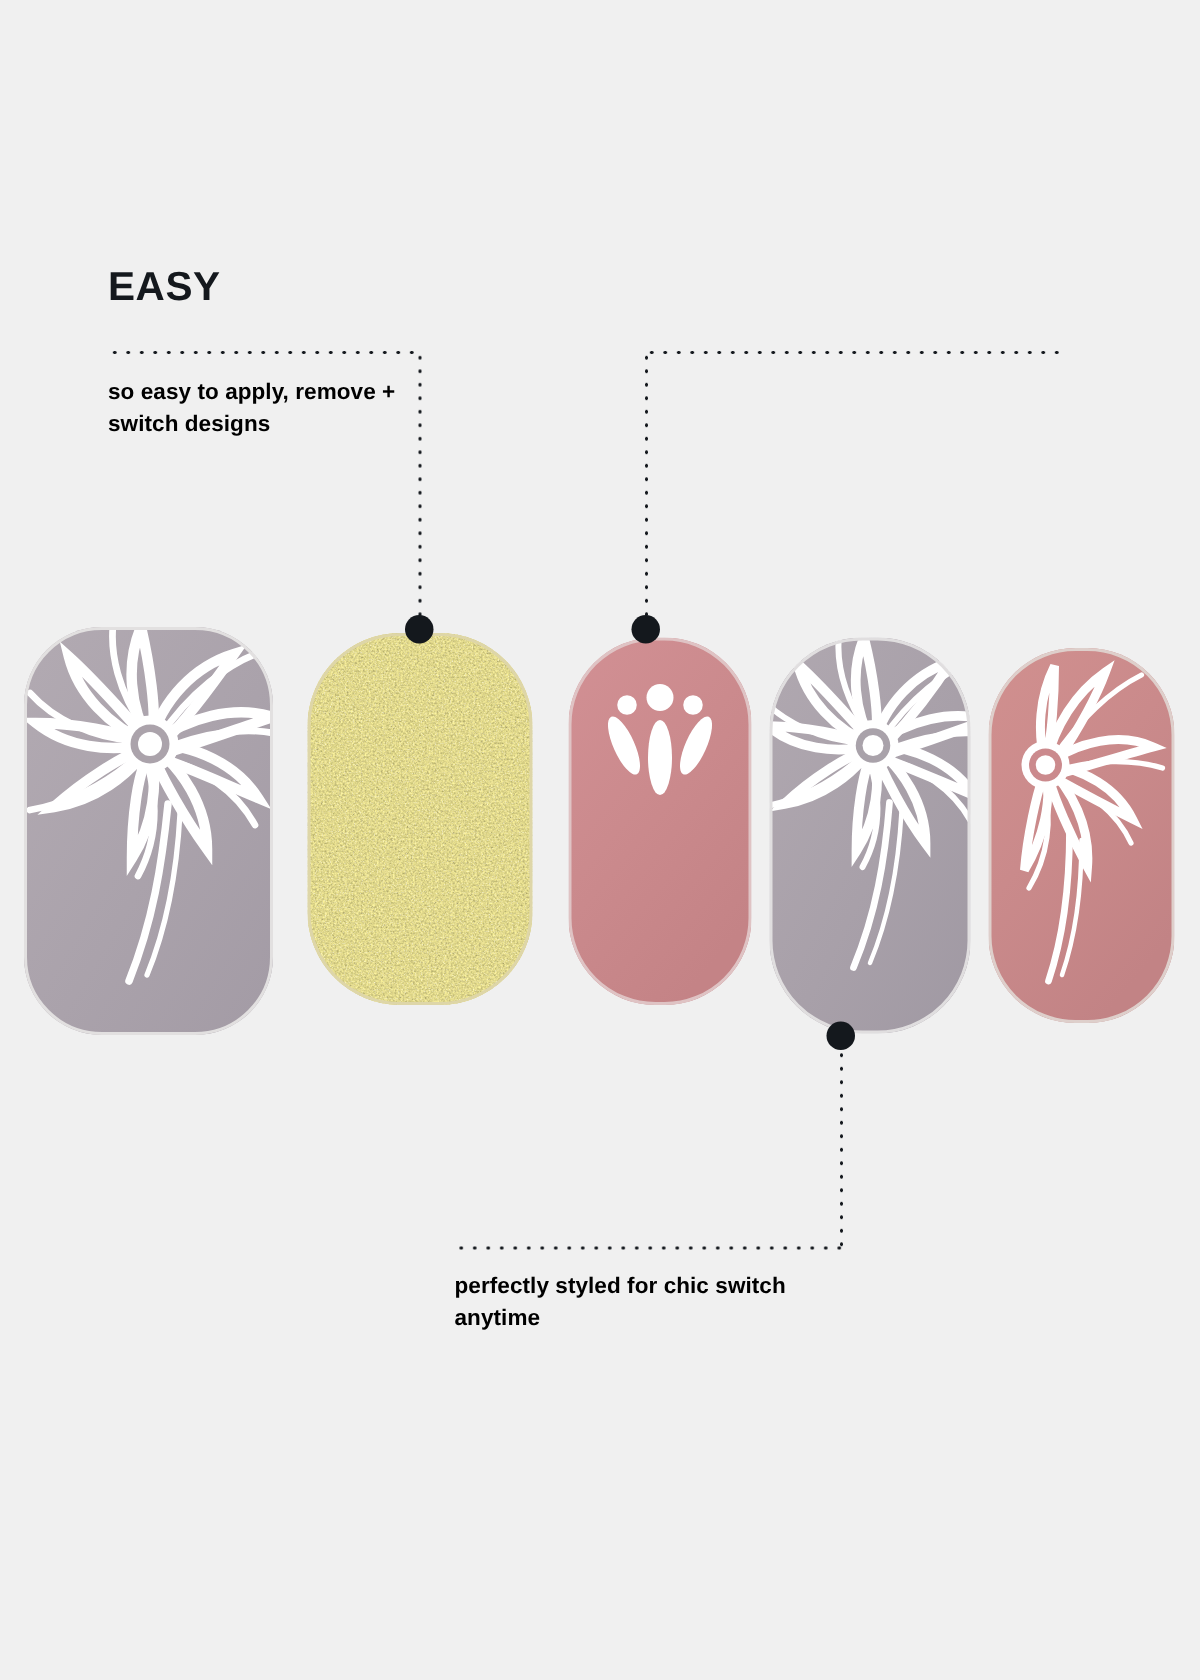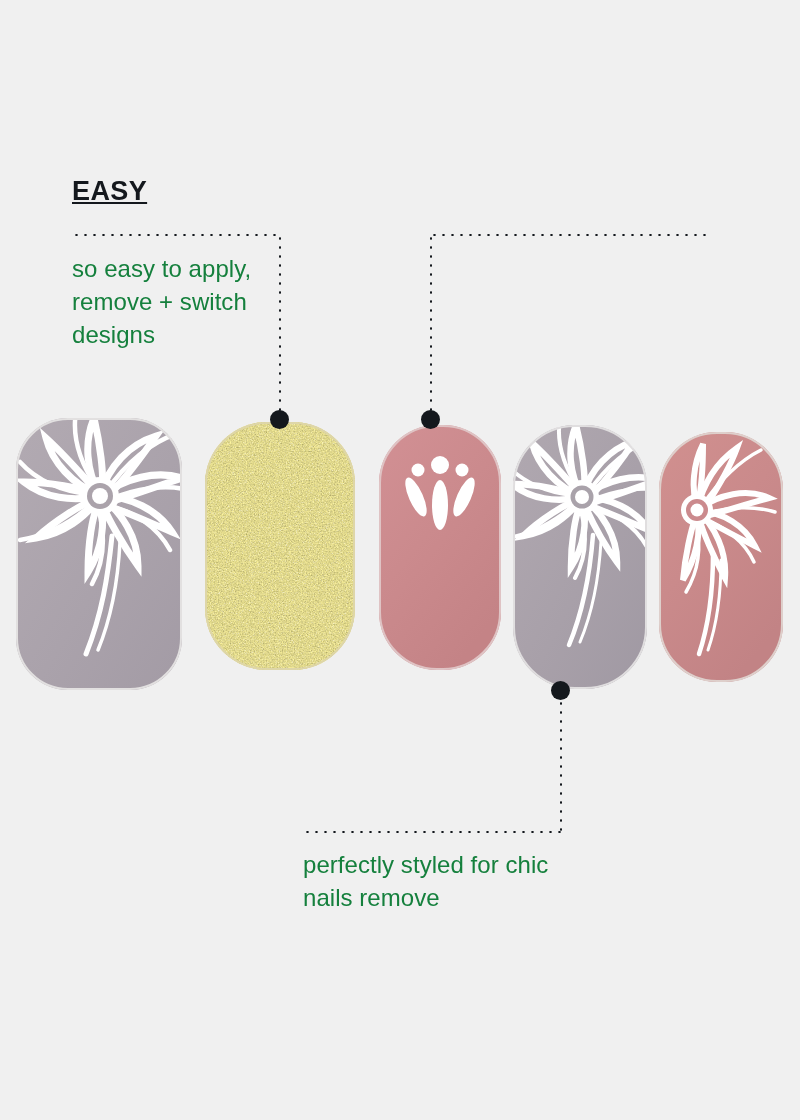--- a/index.html
+++ b/index.html
@@ -25,28 +25,27 @@
 
   
   .feature-heading {
     position: absolute;
     font-size: 27px;
     font-weight: 700;
     letter-spacing: 0.4px;
     color: #14181d;
     white-space: nowrap;
     line-height: 1;
-    text-decoration: underline;
   }
   .feature-body {
     position: absolute;
-    font-size: 24px;
-    font-weight: 400;
+    font-size: 15px;
+    font-weight: 700;
     line-height: 1.38;
-    color: #15803d;
+    color: #000000;
     letter-spacing: 0.05px;
   }
 
   #easy-heading     { left: 72px;  top: 178px; }
   #easy-body        { left: 72px;  top: 252px; width: 215px; text-align: left; }
 
   #quality-heading  { left: 480px; top: 178px; }
   #quality-body     { right: 92px; top: 252px; width: 250px; text-align: right; }
 
   #predesigned-heading { left: 303px; top: 777px; }
@@ -308,15 +307,15 @@
   <div class="dot-h" id="pre-rule"></div>
 
   <div class="connector-dot" id="dot-easy"></div>
   <div class="connector-dot" id="dot-quality"></div>
   <div class="connector-dot" id="dot-pre"></div>
 
   <div class="feature-heading" id="easy-heading">EASY</div>
   <div class="feature-body" id="easy-body">so easy to apply, remove + switch designs</div>
 
 
-  <div class="feature-body" id="predesigned-body">perfectly styled for chic nails remove</div>
+  <div class="feature-body" id="predesigned-body">perfectly styled for chic switch anytime</div>
 
 </div>
 
 </body></html>

